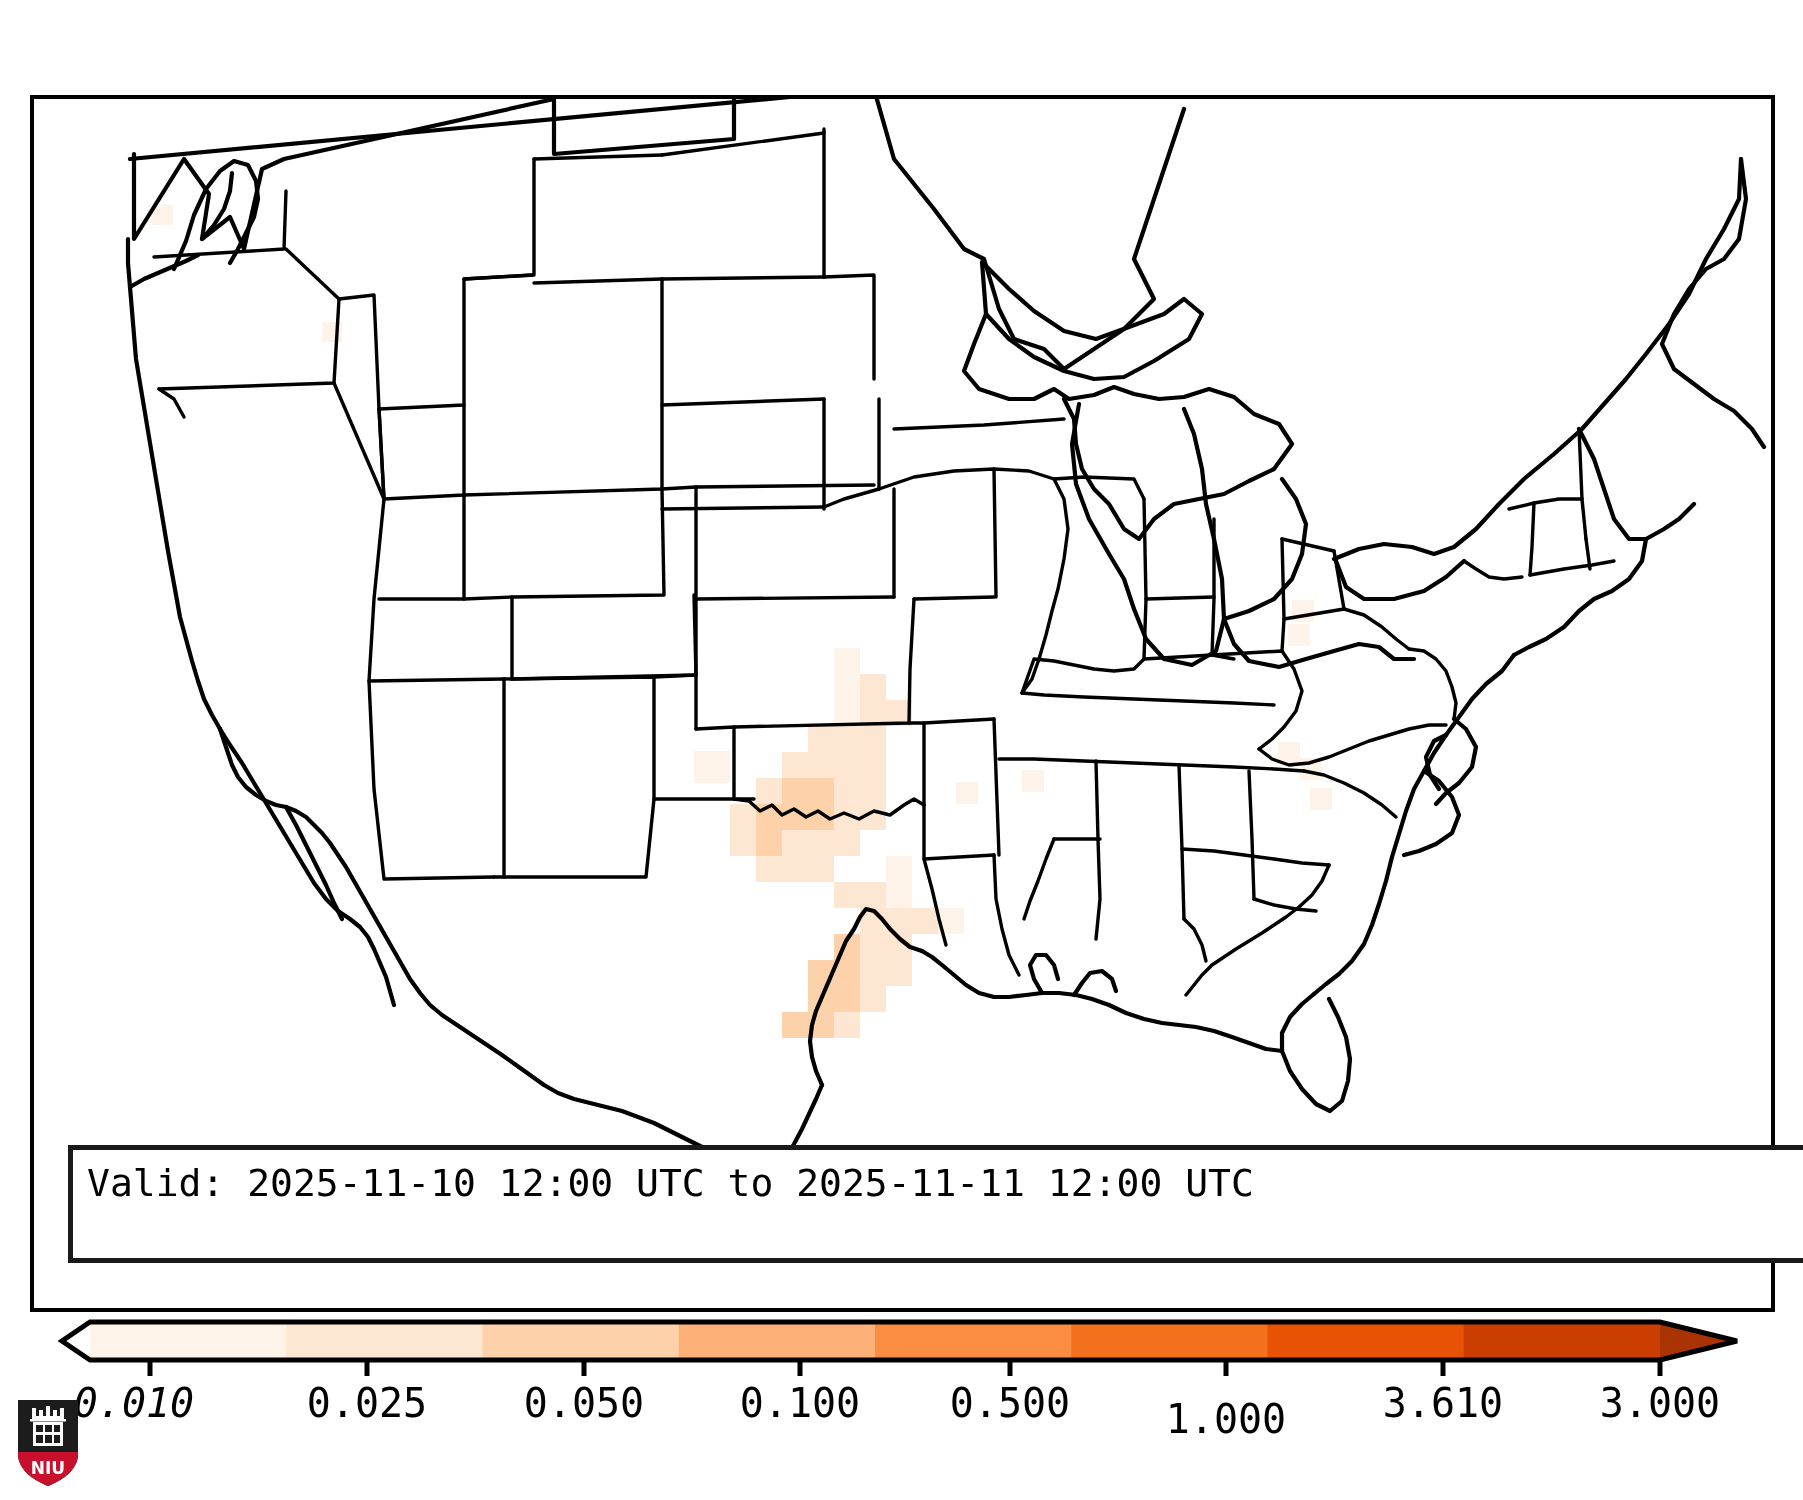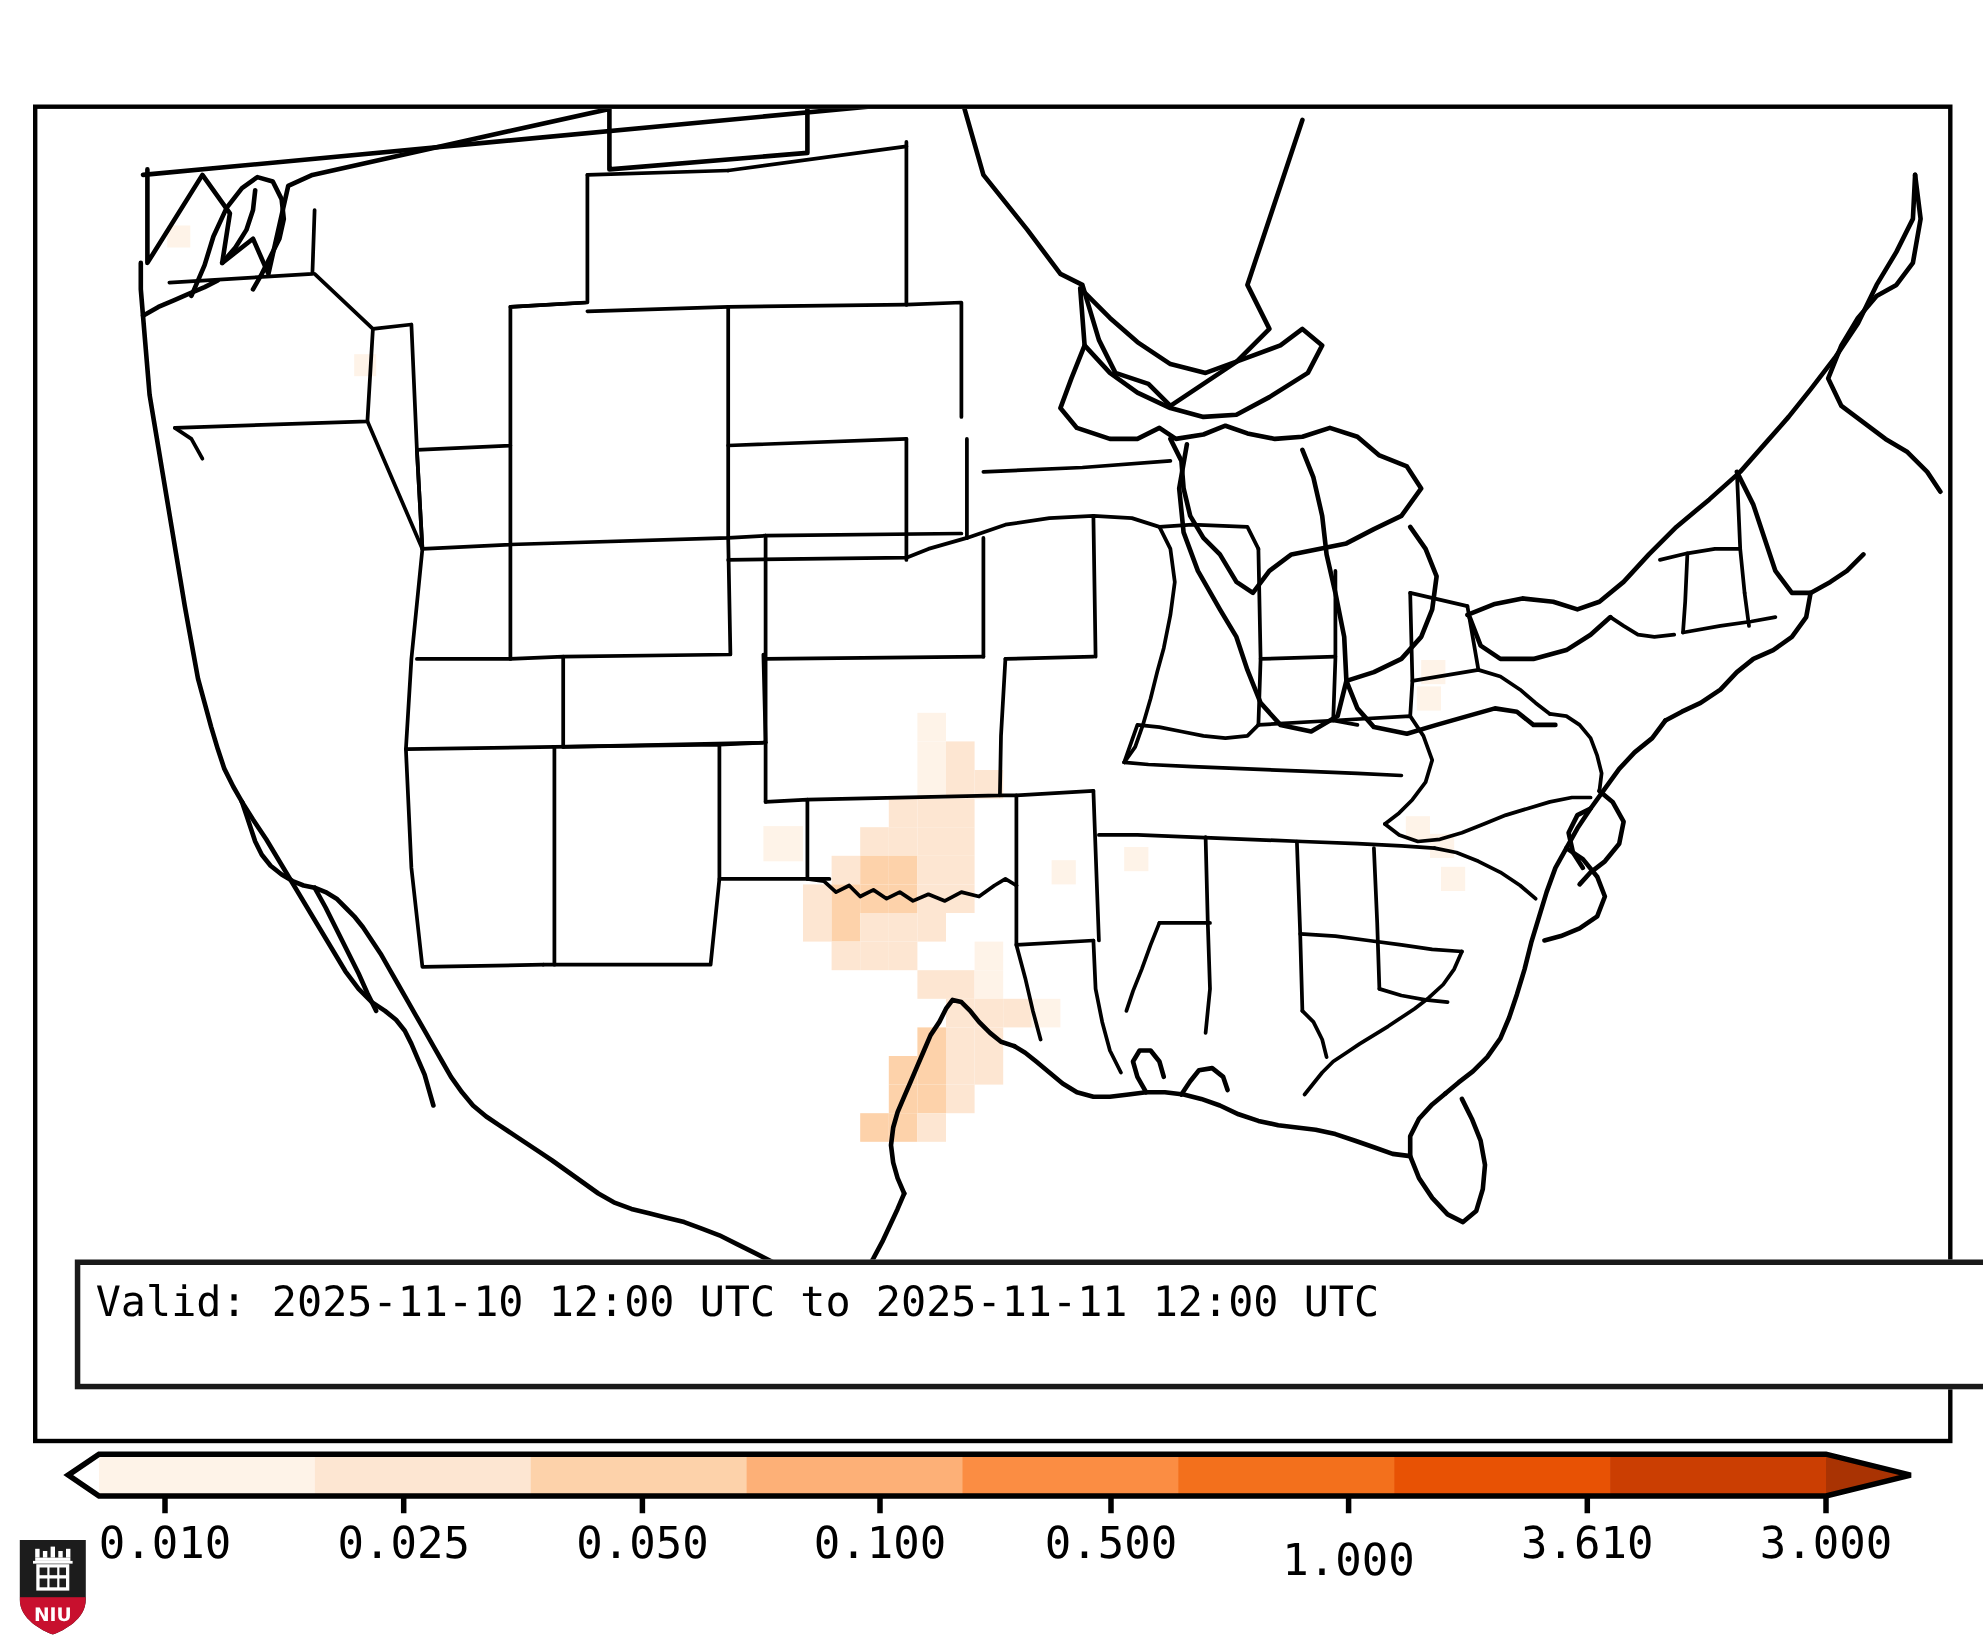--- a/index.html
+++ b/index.html
@@ -297,21 +297,21 @@
           <line x1="800" x2="800" y1="44" y2="60" stroke="#000" stroke-width="5"></line>
           <line x1="1010" x2="1010" y1="44" y2="60" stroke="#000" stroke-width="5"></line>
           <line x1="1226" x2="1226" y1="44" y2="60" stroke="#000" stroke-width="5"></line>
           <line x1="1443" x2="1443" y1="44" y2="60" stroke="#000" stroke-width="5"></line>
           <line x1="1660" x2="1660" y1="44" y2="60" stroke="#000" stroke-width="5"></line>
         </g>
     </svg>
   </div>
 
   <div id="cbar-ticklabels">
-      <div class="cbar-tick-label" style="left: 150px;">0.010</div>
+      <div class="cbar-tick-label" style="left: 134px; font-style: italic;">0.010</div>
       <div class="cbar-tick-label" style="left: 367px;">0.025</div>
       <div class="cbar-tick-label" style="left: 584px;">0.050</div>
       <div class="cbar-tick-label" style="left: 800px;">0.100</div>
       <div class="cbar-tick-label" style="left: 1010px;">0.500</div>
       <div class="cbar-tick-label" style="left: 1226px; margin-top: 16px;">1.000</div>
       <div class="cbar-tick-label" style="left: 1443px;">3.610</div>
       <div class="cbar-tick-label" style="left: 1660px;">3.000</div>
     </div>
 
 

